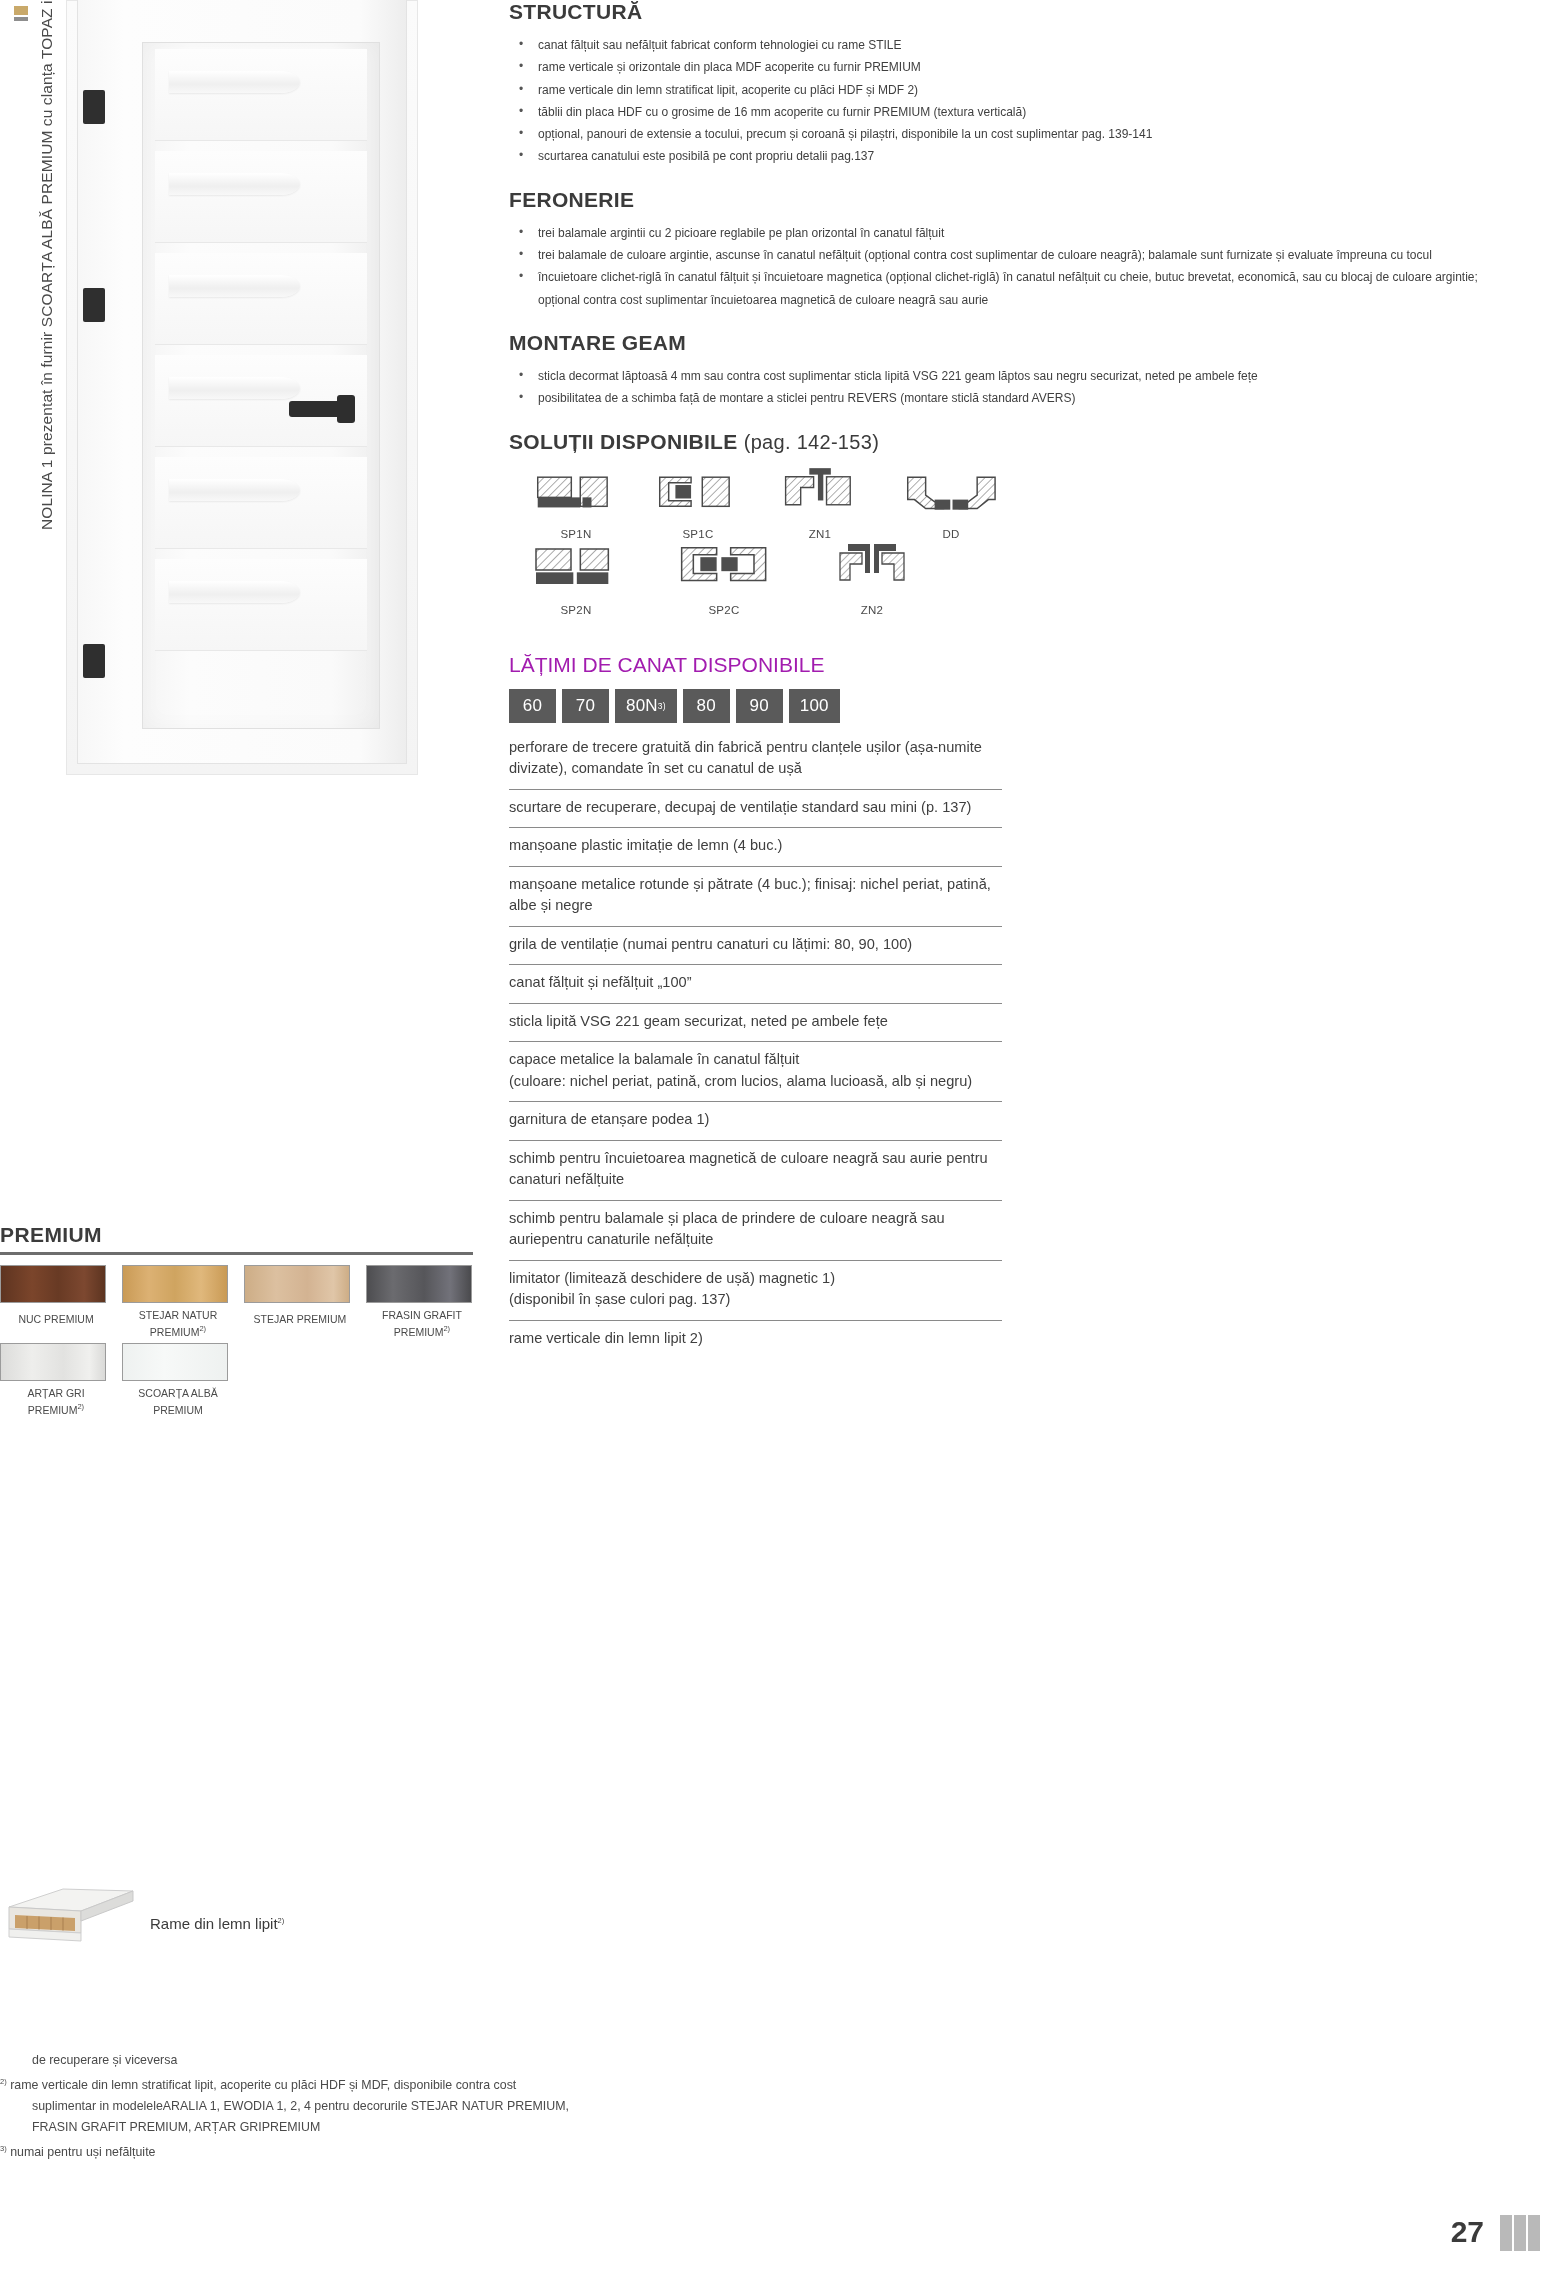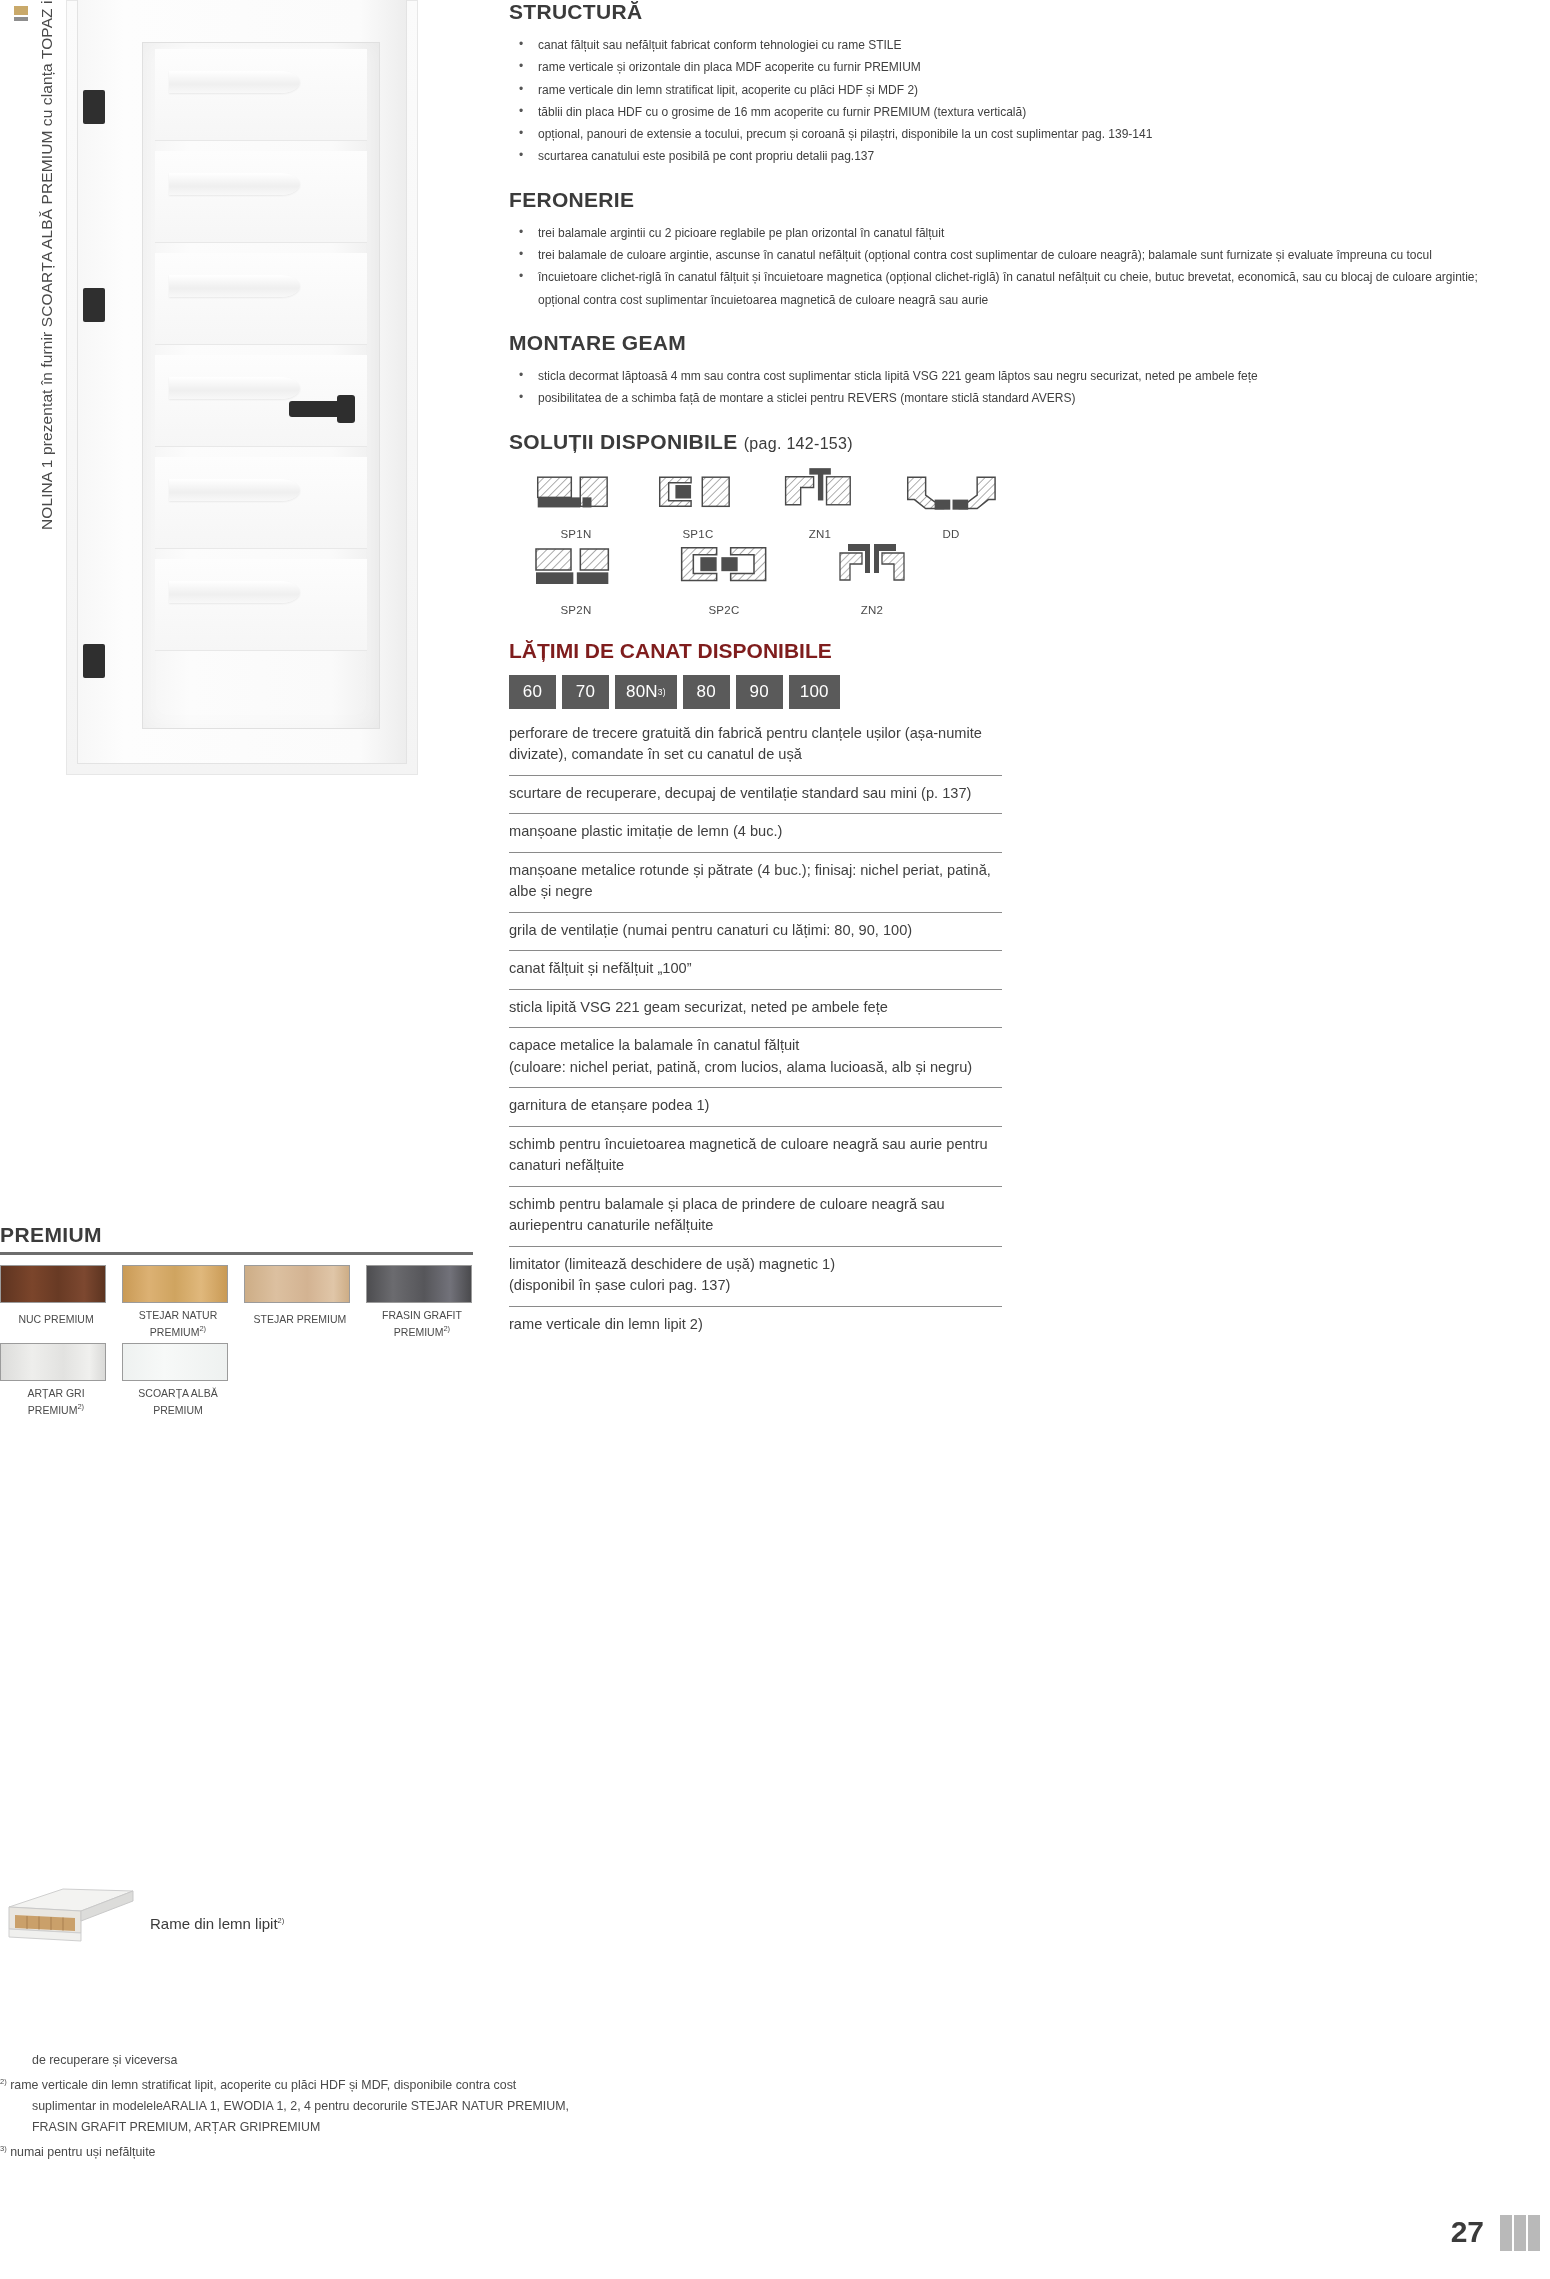--- a/index.html
+++ b/index.html
@@ -115,42 +115,42 @@
   .footnotes p { margin: 0; }
   .fn-ind { padding-left: 32px; }
 
   
   .right-col { position: absolute; left: 509px; top: 0px; width: 1000px; }
 
   h2.sec {
     font-size: 21px; font-weight: 700; color: #3b3b3b;
     letter-spacing: .3px; margin: 0 0 10px 0;
   }
-  h2.sec .sub { font-size: 16px; font-weight: 400; }
+  h2.sec .sub { font-size: 20px; font-weight: 400; }
 
   ul.bullets { list-style: none; margin: 0 0 20px 0; padding: 0; }
   ul.bullets li {
     position: relative; padding-left: 29px;
     font-size: 12px; line-height: 22.3px; color: #3f3f3f;
     margin-bottom: 0px;
   }
   ul.bullets li:before {
     content: "•"; position: absolute; left: 10px; top: -1px; font-size: 12px; color: #555;
   }
 
   
   .solutions { margin-top: 12px; }
   .sol-row { display: flex; margin-left: 6px; }
   .sol-item { width: 122px; text-align: center; }
   .sol-item.wide { width: 140px; }
   .sol-svg { height: 56px; }
   .sol-label { font-size: 11.5px; color: #4a4a4a; margin-top: 2px; letter-spacing: .3px; }
 
   
-  .widths-head { margin-top: 23px; font-size: 21px; font-weight: 700; color: #7f1d1d; }
+  .widths-head { margin-top: 37px; font-size: 21px; font-weight: 400; color: #a21caf; }
   .widths-row { display: flex; gap: 6px; margin-top: 12px; }
   .width-badge {
     min-width: 47px; height: 34px; background: #5a5a5a; color: #fff;
     display: flex; align-items: center; justify-content: center;
     font-size: 17px; padding: 0 11px; letter-spacing: .2px;
   }
   .width-badge .sup { font-size: 8.5px; }
 
   
   .costs-head { margin-top: 46px; font-size: 21px; font-weight: 700; color: #3b3b3b; }

